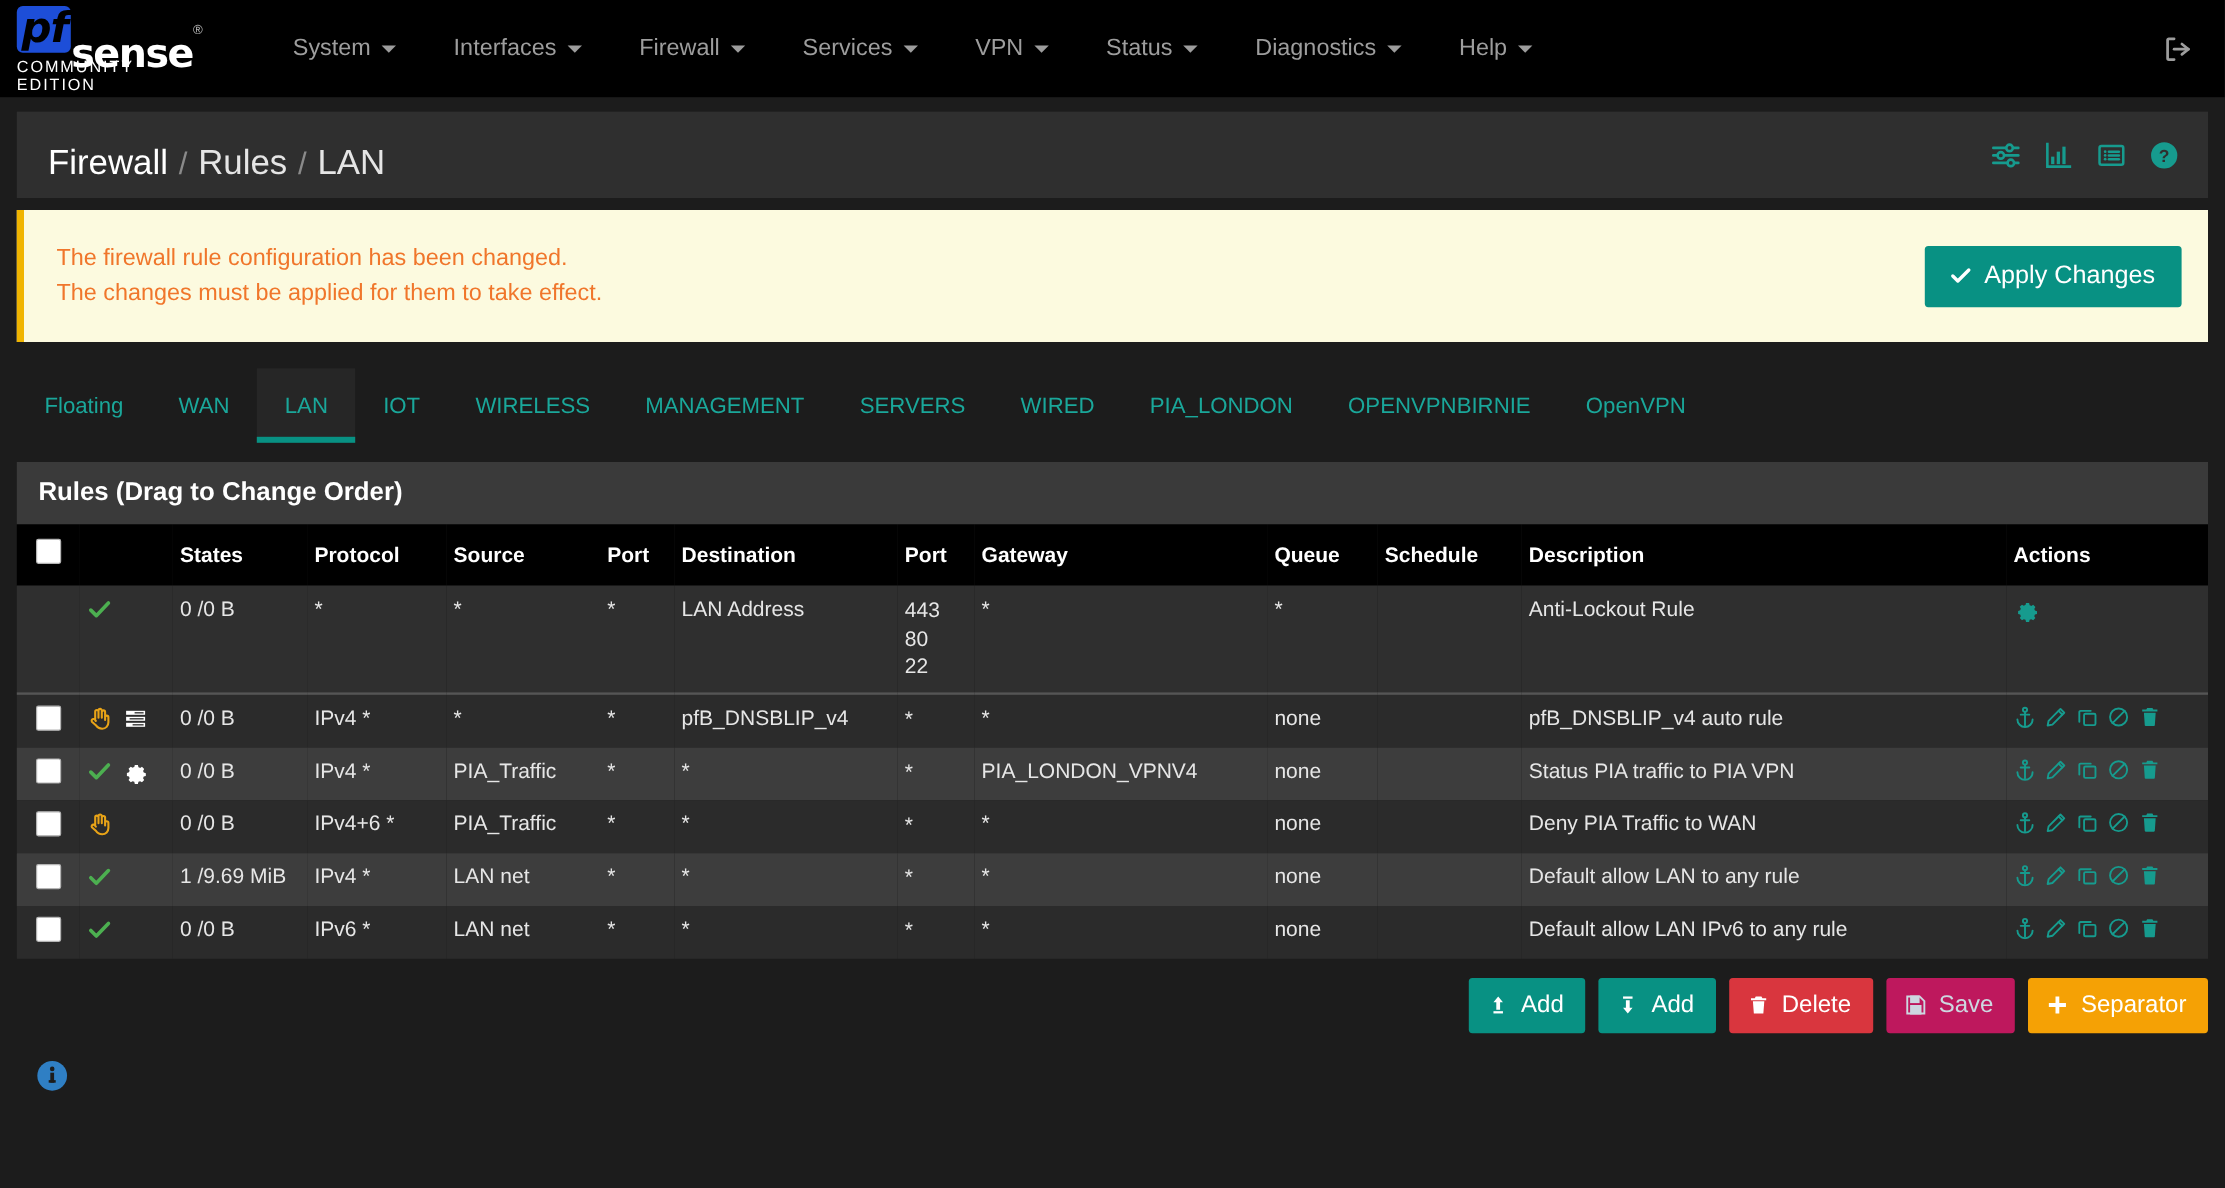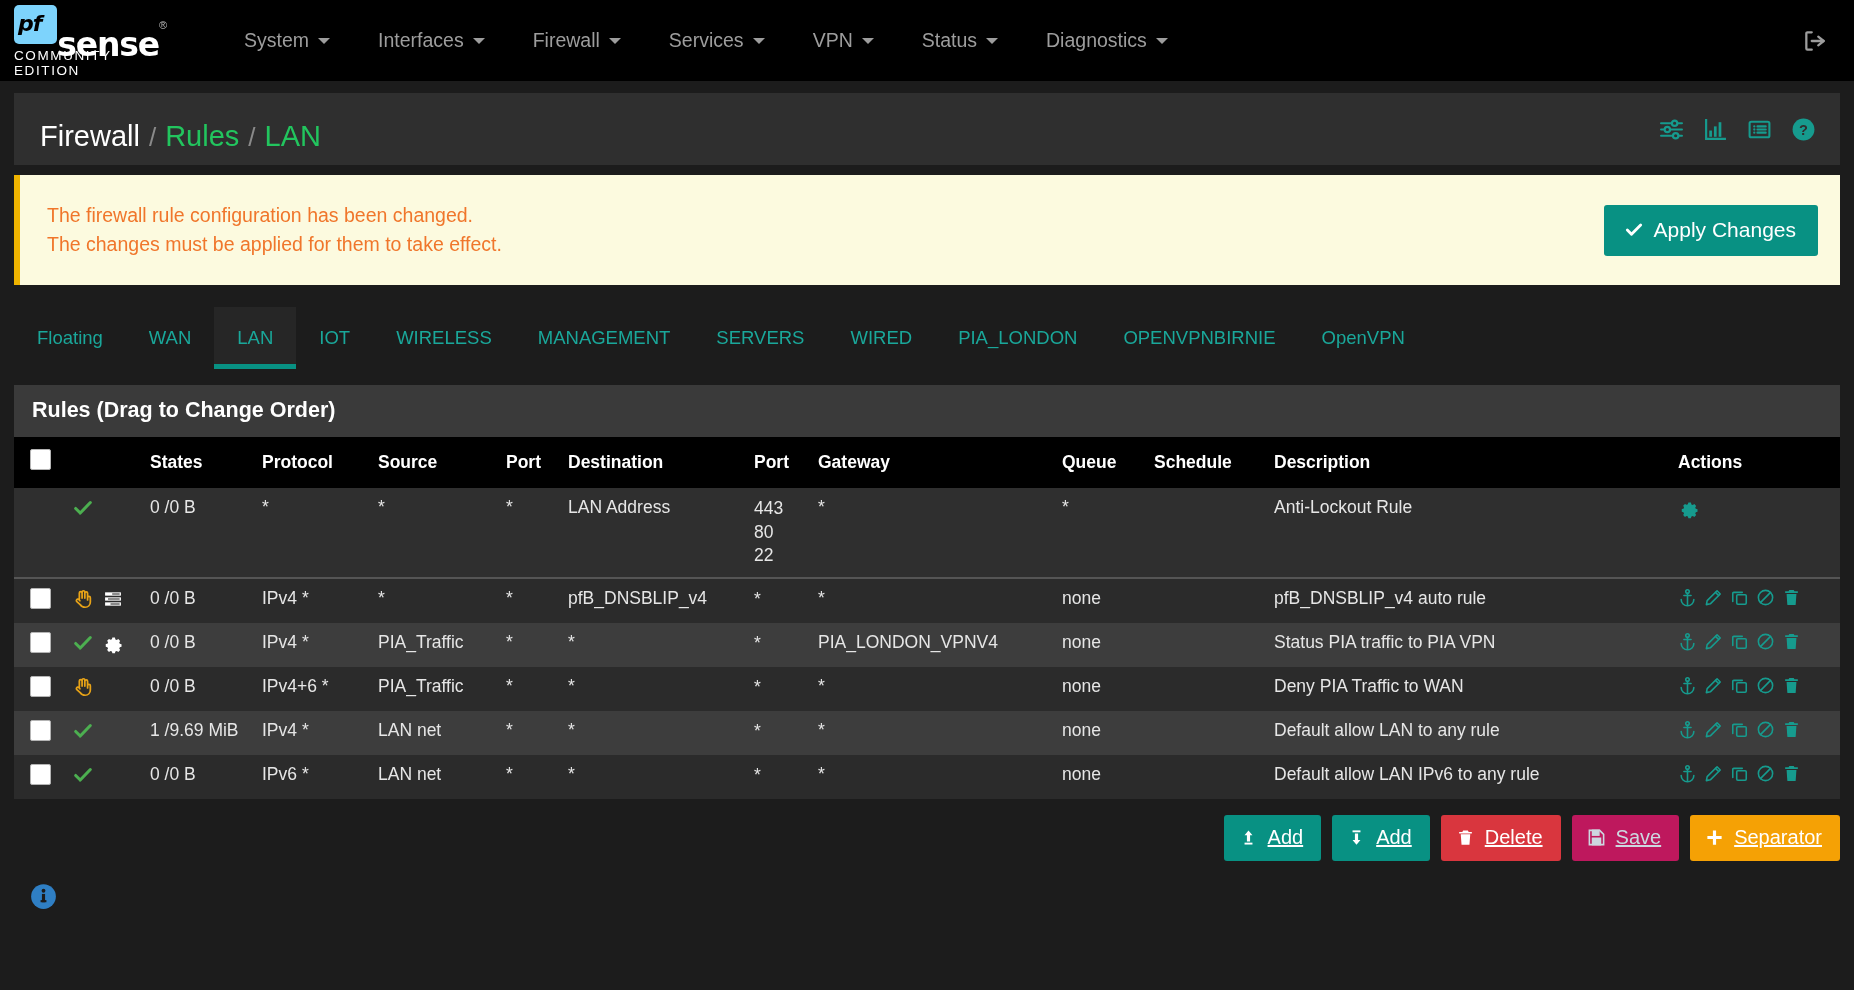--- a/index.html
+++ b/index.html
@@ -26,27 +26,27 @@
     display: flex;
     flex-direction: column;
     justify-content: center;
   }
   .brand-logo {
     display: flex;
     align-items: center;
     height: 42px;
   }
   .brand-pf {
-    background: #7dd3fc;
+    background: #1d4ed8;
     color: #000000;
-    font-size: 22px;
+    font-size: 35px;
     font-weight: bold;
     font-style: italic;
     line-height: 36px;
-    padding: 1px 16px 2px 4px;
+    padding: 1px 3px 2px 4px;
     border-radius: 5px;
     letter-spacing: -1px;
     font-family: "DejaVu Sans", sans-serif;
   }
   .brand-sense {
     color: #ffffff;
     font-size: 33px;
     font-weight: bold;
     line-height: 36px;
     letter-spacing: -1.2px;
@@ -88,21 +88,21 @@
     margin: 12px 14px 0 14px;
     background: #2f2f2f;
     height: 72px;
     display: flex;
     align-items: center;
     padding: 0 24px 0 26px;
   }
   .breadcrumb { font-size: 29px; display: flex; align-items: baseline; }
   .bc-main { color: #ffffff; font-weight: normal; }
   .bc-sep { color: #8a8a8a; margin: 0 9px; font-size: 26px;}
-  .bc-link { color: #22c55e; cursor: pointer; margin-top: 15px; }
+  .bc-link { color: #e5e5e5; cursor: pointer; margin-top: 15px; }
   .header-icons { margin-left: auto; display: flex; align-items: center; gap: 19px; }
   .hicon { color: #169b8e; cursor: pointer; display: flex; align-items: center;}
 
   
   .alert {
     margin: 10px 14px 0 14px;
     background: #fcfadf;
     border-left: 6px solid #f0b400;
     min-height: 110px;
     display: flex;
@@ -229,21 +229,20 @@
     border-radius: 3px;
     font-size: 20px;
     padding: 11px 18px 12px 15px;
     display: flex;
     align-items: center;
     gap: 10px;
     cursor: pointer;
     color: #ffffff;
     font-family: "Liberation Sans", sans-serif;
     white-space: nowrap;
-    text-decoration: underline;
   }
   .btn-teal   { background: #089183; }
   .btn-red    { background: #d9363e; }
   .btn-blue   { background: #be185d; color: #cdd7e0; }
   .btn-orange { background: #f5a105; }
 
   .footer-info { margin: 22px 0 0 30px; }
   svg { display: block; }
 </style>
 </head>
@@ -281,20 +280,24 @@
         <i class="caret"></i>
       </div>
     <div class="nav-item">
         <span>Status</span>
         <i class="caret"></i>
       </div>
     <div class="nav-item">
         <span>Diagnostics</span>
         <i class="caret"></i>
       </div>
+    <div class="nav-item">
+        <span>Help</span>
+        <i class="caret"></i>
+      </div>
   </div>
 
   <div class="nav-right">
     <span class="logout-icon">
       <svg width="26" height="26" viewBox="0 0 24 24" fill="none" stroke="#9d9d9d" stroke-width="2.1" stroke-linecap="round" stroke-linejoin="round">
         <path d="M9 4H5a1 1 0 0 0-1 1v14a1 1 0 0 0 1 1h4"></path>
           <polyline points="15 16 20 12 15 8"></polyline>
           <line x1="20" y1="12" x2="9" y2="12"></line>
       </svg>
     </span>

